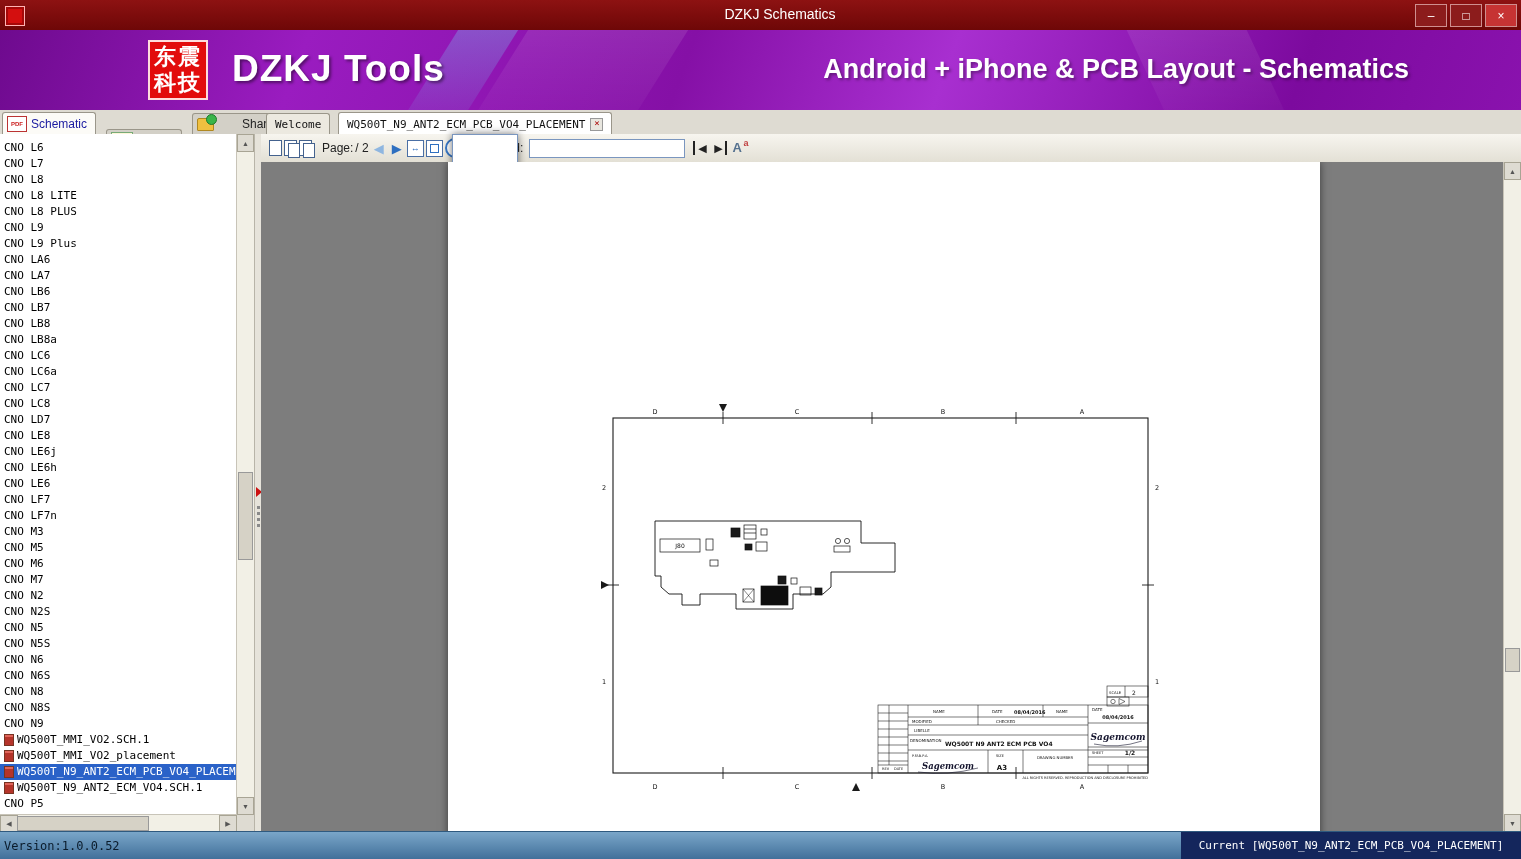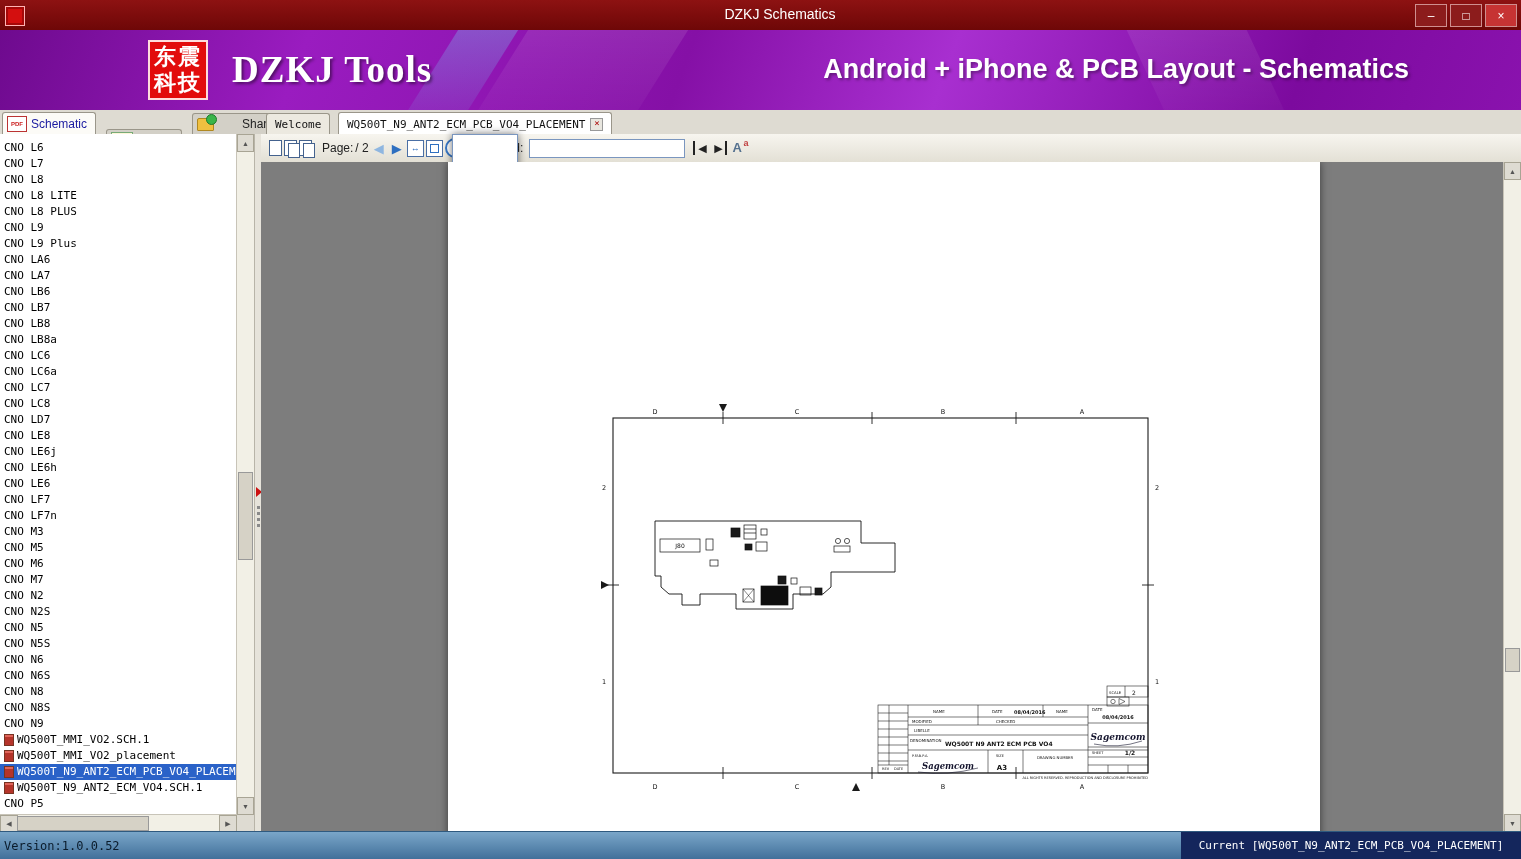--- a/index.html
+++ b/index.html
@@ -20,21 +20,21 @@
     background:linear-gradient(110deg,#6e0a8e 0%,#9a1cc0 20%,#8510a6 45%,#a82fd0 62%,#7c0a9e 85%,#8a12ae 100%);}
   .streak{position:absolute;pointer-events:none;}
   .s1{left:430px;top:-30px;width:60px;height:150px;background:linear-gradient(rgba(120,230,255,.35),transparent);transform:skewX(-32deg);}
   .s2{left:500px;top:-30px;width:160px;height:150px;background:linear-gradient(rgba(255,255,255,.12),transparent);transform:skewX(-32deg);}
   .s3{left:1150px;top:-30px;width:120px;height:160px;background:linear-gradient(rgba(255,255,255,.10),transparent);transform:skewX(25deg);}
   .logo{position:absolute;left:148px;top:10px;width:60px;height:60px;background:#e20c0c;
     color:#fff;display:flex;flex-direction:column;align-items:center;justify-content:center;
     font-weight:bold;box-shadow:inset 0 0 0 2px #ffdcdc;}
   .logo span{font-size:22px;line-height:26px;letter-spacing:2px;text-align:right;}
   .app-name{position:absolute;left:232px;top:18px;font-size:37px;font-weight:bold;color:#fff;
-    letter-spacing:1px;text-shadow:2px 2px 3px rgba(0,0,0,.45);font-family:Liberation Serif, serif;}
+    letter-spacing:1px;text-shadow:2px 2px 3px rgba(0,0,0,.45);}
   .tagline{position:absolute;right:112px;top:24px;font-size:27px;font-weight:bold;color:#fff;
     text-shadow:2px 2px 3px rgba(0,0,0,.35);}
   
   .tabbar{position:absolute;top:110px;left:0;right:0;height:24px;background:#dedbd2;
     border-bottom:3px solid #737373;}
   .ltab{position:absolute;top:3px;height:20px;display:flex;align-items:center;gap:4px;
     padding:0 8px 0 4px;border:1px solid #9a968a;border-bottom:none;border-radius:3px 3px 0 0;
     background:#d3d0c7;font-size:12px;color:#222;}
   .ltab.active{background:#fcfbf7;top:2px;height:22px;color:#1a1aa0;}
   .tab-schematic{left:2px;}  .tab-layout{left:106px;margin-top:16px;}  .tab-share{left:192px;gap:28px;}

